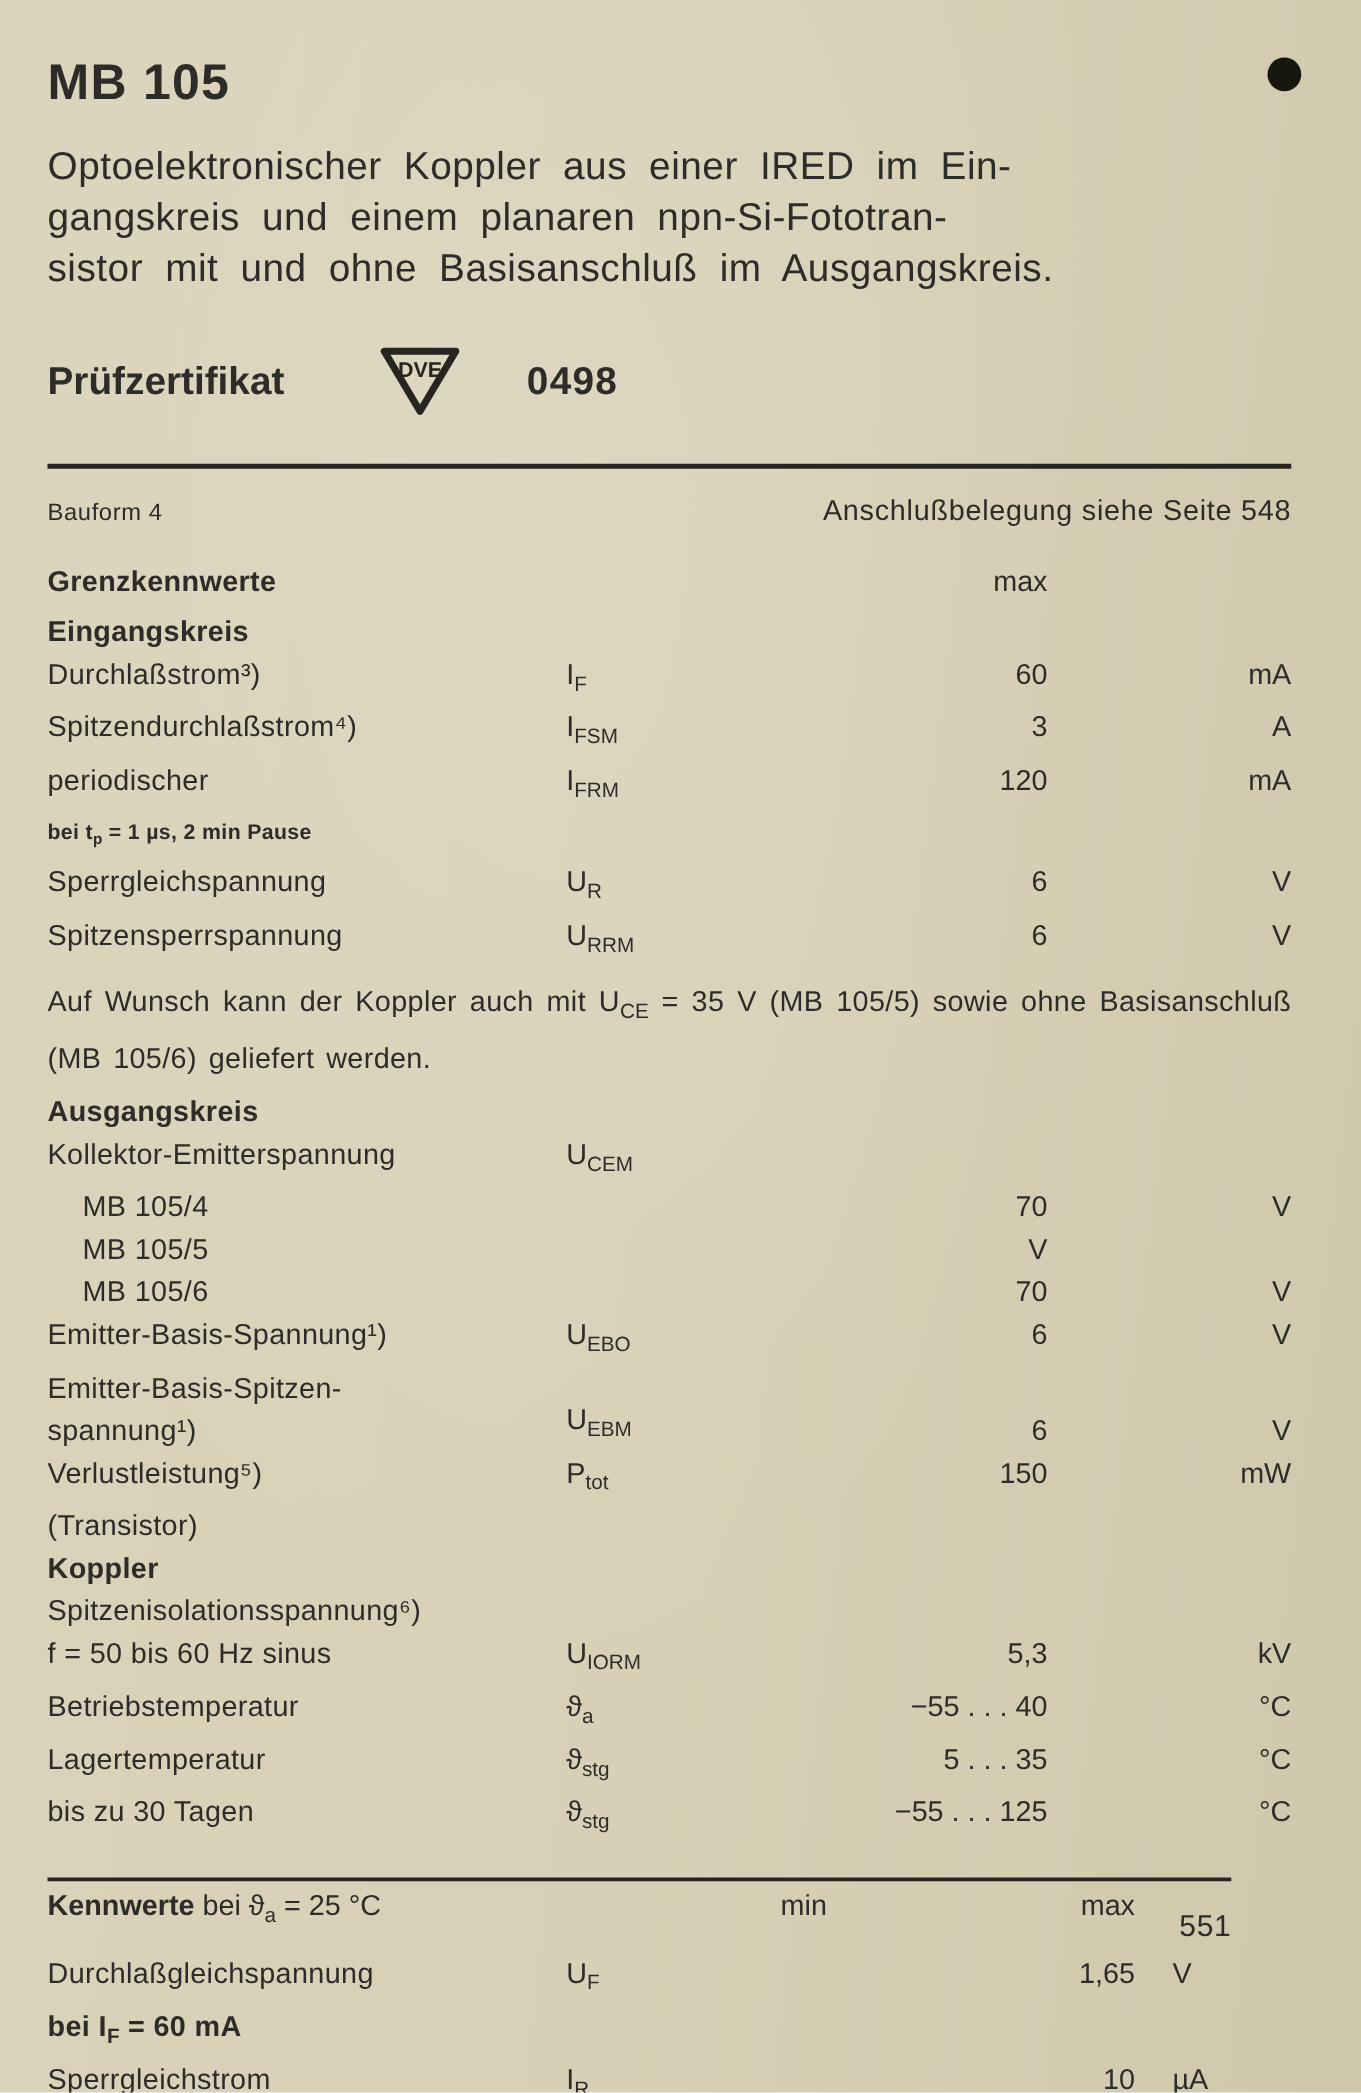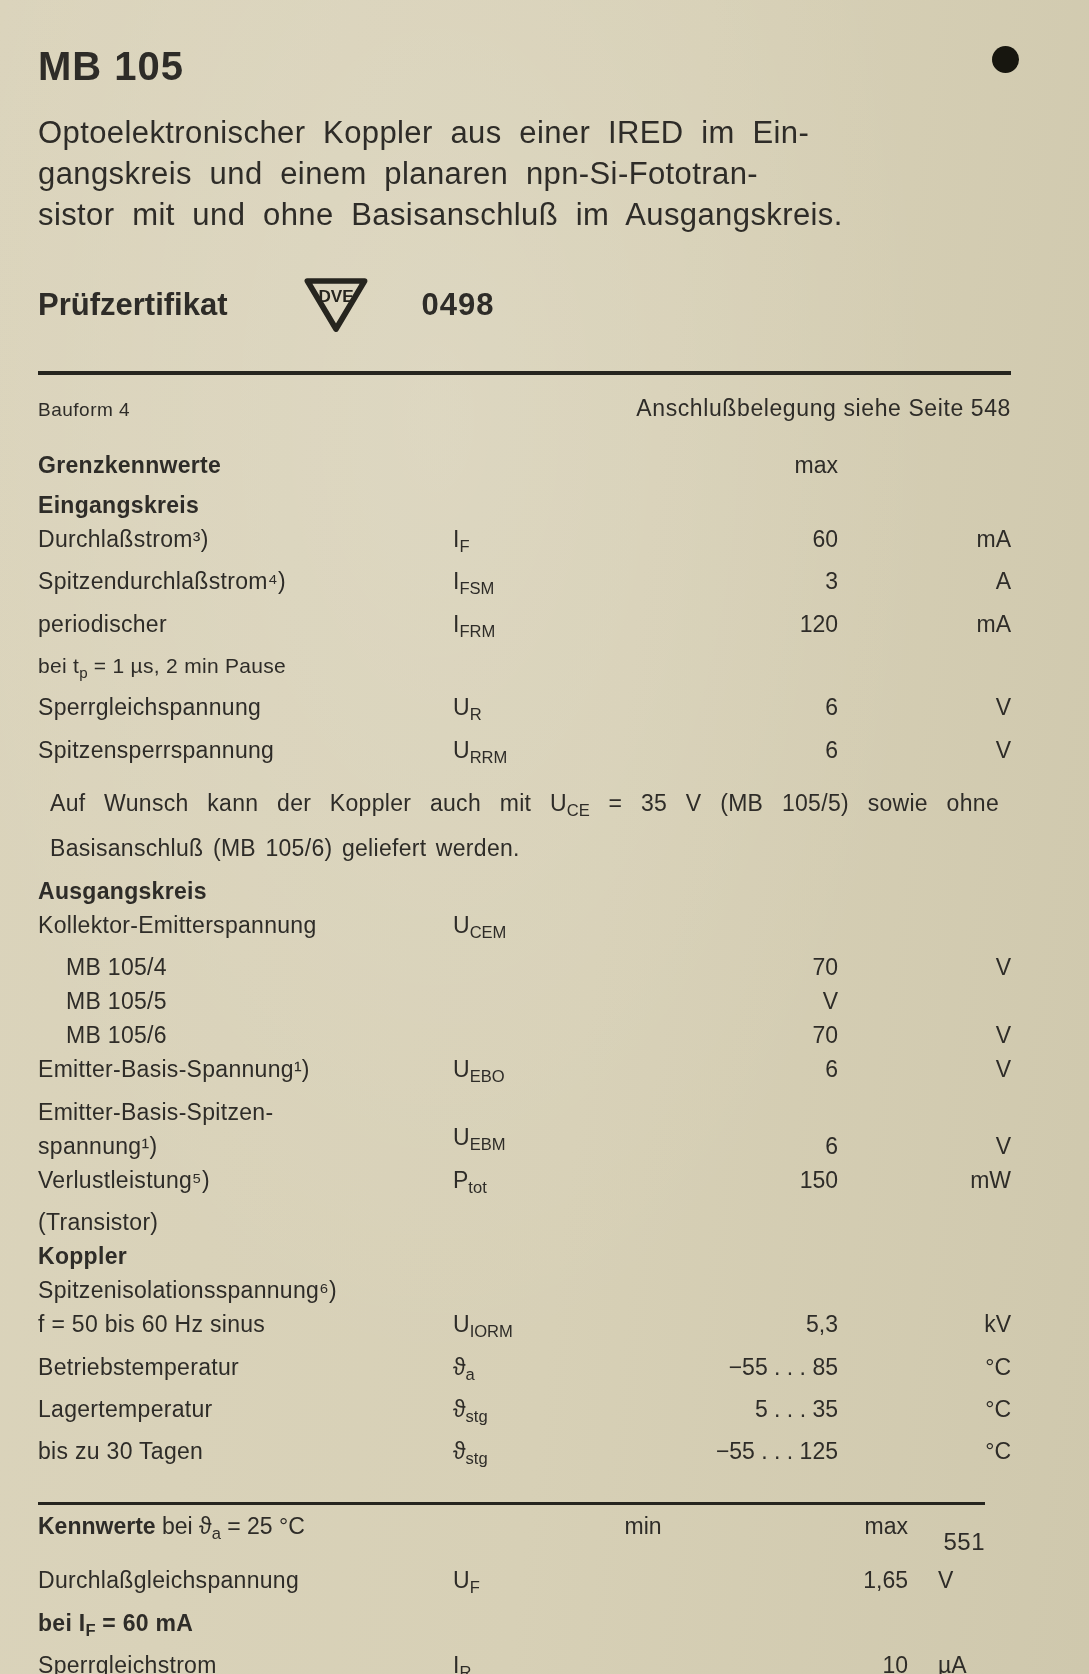--- a/index.html
+++ b/index.html
@@ -3,21 +3,21 @@
 <meta charset="utf-8">
 <style>
   :root { --paper:#d8d1b8; --ink:#2e2c28; }
   * { margin:0; padding:0; box-sizing:border-box; }
   body { font-family:"Liberation Sans","DejaVu Sans",sans-serif; color:var(--ink); }
   .page {
     position:relative; width:1089px; height:1674px; overflow:hidden;
     background:
       radial-gradient(ellipse at 40% 25%, rgba(255,255,255,0.13), rgba(255,255,255,0) 55%),
       linear-gradient(97deg, #dbd4bc 0%, #d7d0b6 55%, #cfc8ad 100%);
-    padding:46px 78px 0 38px;
+    padding:46px 56px 0 38px;
   }
   .title-row { position:relative; }
   .part-number { font-size:40px; font-weight:700; letter-spacing:1px; line-height:1; }
   .dot { position:absolute; top:0px; right:-8px; width:27px; height:27px; border-radius:50%; background:#17160f; }
   .description { margin-top:26px; font-size:31px; line-height:41px; white-space:pre-line; word-spacing:0.28em; letter-spacing:0.4px; }
   .cert-row { margin-top:38px; display:flex; align-items:center; font-weight:700; font-size:31px; }
   .vde { margin-left:72px; display:inline-flex; }
   .vde svg { display:block; }
   .cert-number { margin-left:48px; letter-spacing:1px; }
   .rule { margin-top:34px; height:4px; background:#26251f; }
@@ -29,22 +29,22 @@
   .trow.bottom-align { align-items:end; }
   .c-label { white-space:pre-line; letter-spacing:0.3px; }
   .c-label.indent { padding-left:28px; }
   .c-val { text-align:right; }
   .c-unit { text-align:right; }
   .sub { font-size:0.72em; vertical-align:-0.33em; letter-spacing:0; }
   .bold { font-weight:700; }
   .sec-heading { font-weight:700; font-size:23px; line-height:34px; letter-spacing:0.3px; }
   .limits-head { margin-top:26px; }
   .mt6 { margin-top:6px; }
-  .note-row { font-size:21px; line-height:34px; font-weight:400; letter-spacing:0.3px; }
-  .option-note { font-size:23px; line-height:36px; margin:10px 12px 8px; text-align:justify; word-spacing:0.12em; letter-spacing:0.3px; }
+  .note-row { font-size:17px; line-height:34px; font-weight:700; letter-spacing:0.3px; }
+  .option-note { font-size:23px; line-height:36px; margin:10px 0 8px; text-align:justify; word-spacing:0.12em; letter-spacing:0.3px; }
 
   .kblock { margin-top:32px; }
   .krow { display:grid; grid-template-columns:415px 145px 90px 220px 1fr; font-size:23px; line-height:34px; align-items:baseline; }
   .k-heading { grid-column:1/3; }
   .k-min { text-align:center; }
   .k-max { text-align:right; }
   .k-unit { text-align:left; padding-left:30px; }
   .k-note { grid-column:1/-1; font-weight:700; letter-spacing:0.3px; }
 
   .bottom-rule { position:absolute; left:38px; right:104px; top:1502px; height:3px; background:#26251f; }
@@ -188,21 +188,21 @@
   </div>
   <div class="trow">
     <span class="c-label">f = 50 bis 60 Hz sinus</span>
     <span class="c-sym"><span>U</span><span class="sub">IORM</span></span>
     <span class="c-val">5,3</span>
     <span class="c-unit">kV</span>
   </div>
   <div class="trow">
     <span class="c-label">Betriebstemperatur</span>
     <span class="c-sym"><span>ϑ</span><span class="sub">a</span></span>
-    <span class="c-val">−55 . . . 85</span>
+    <span class="c-val">−55 . . . 40</span>
     <span class="c-unit">°C</span>
   </div>
   <div class="trow">
     <span class="c-label">Lagertemperatur</span>
     <span class="c-sym"><span>ϑ</span><span class="sub">stg</span></span>
     <span class="c-val">5 . . . 35</span>
     <span class="c-unit">°C</span>
   </div>
   <div class="trow">
     <span class="c-label">bis zu 30 Tagen</span>

